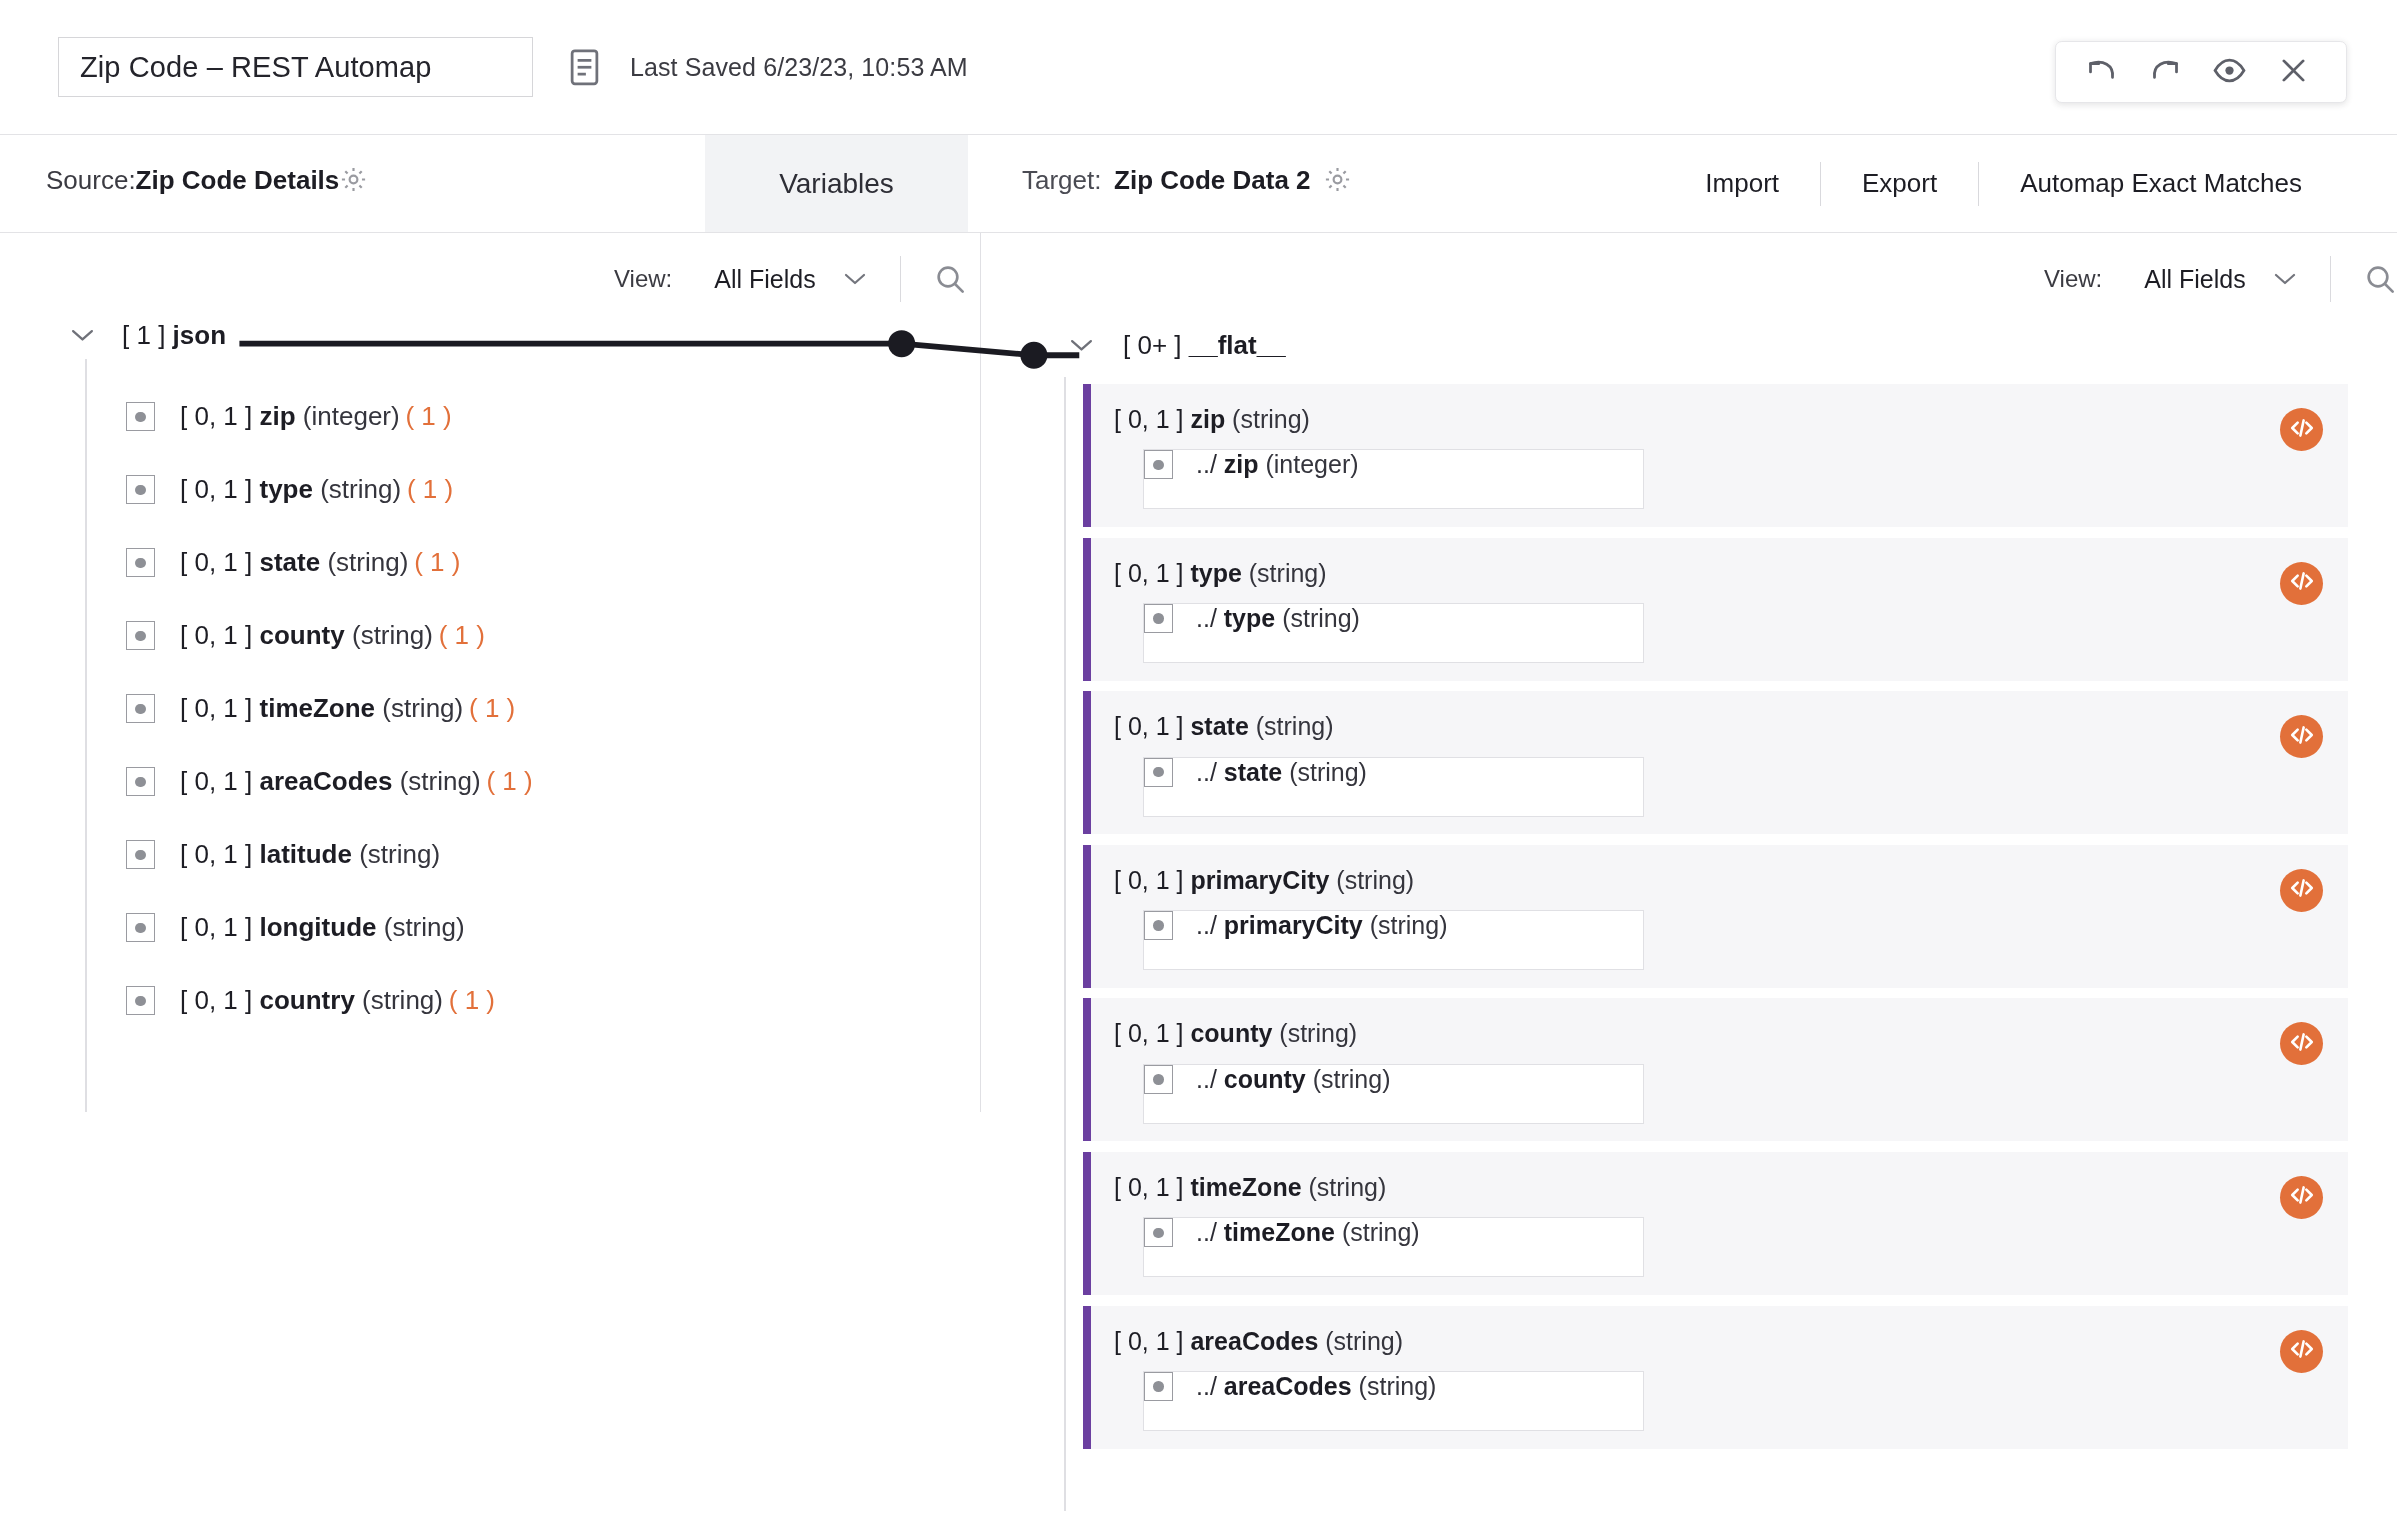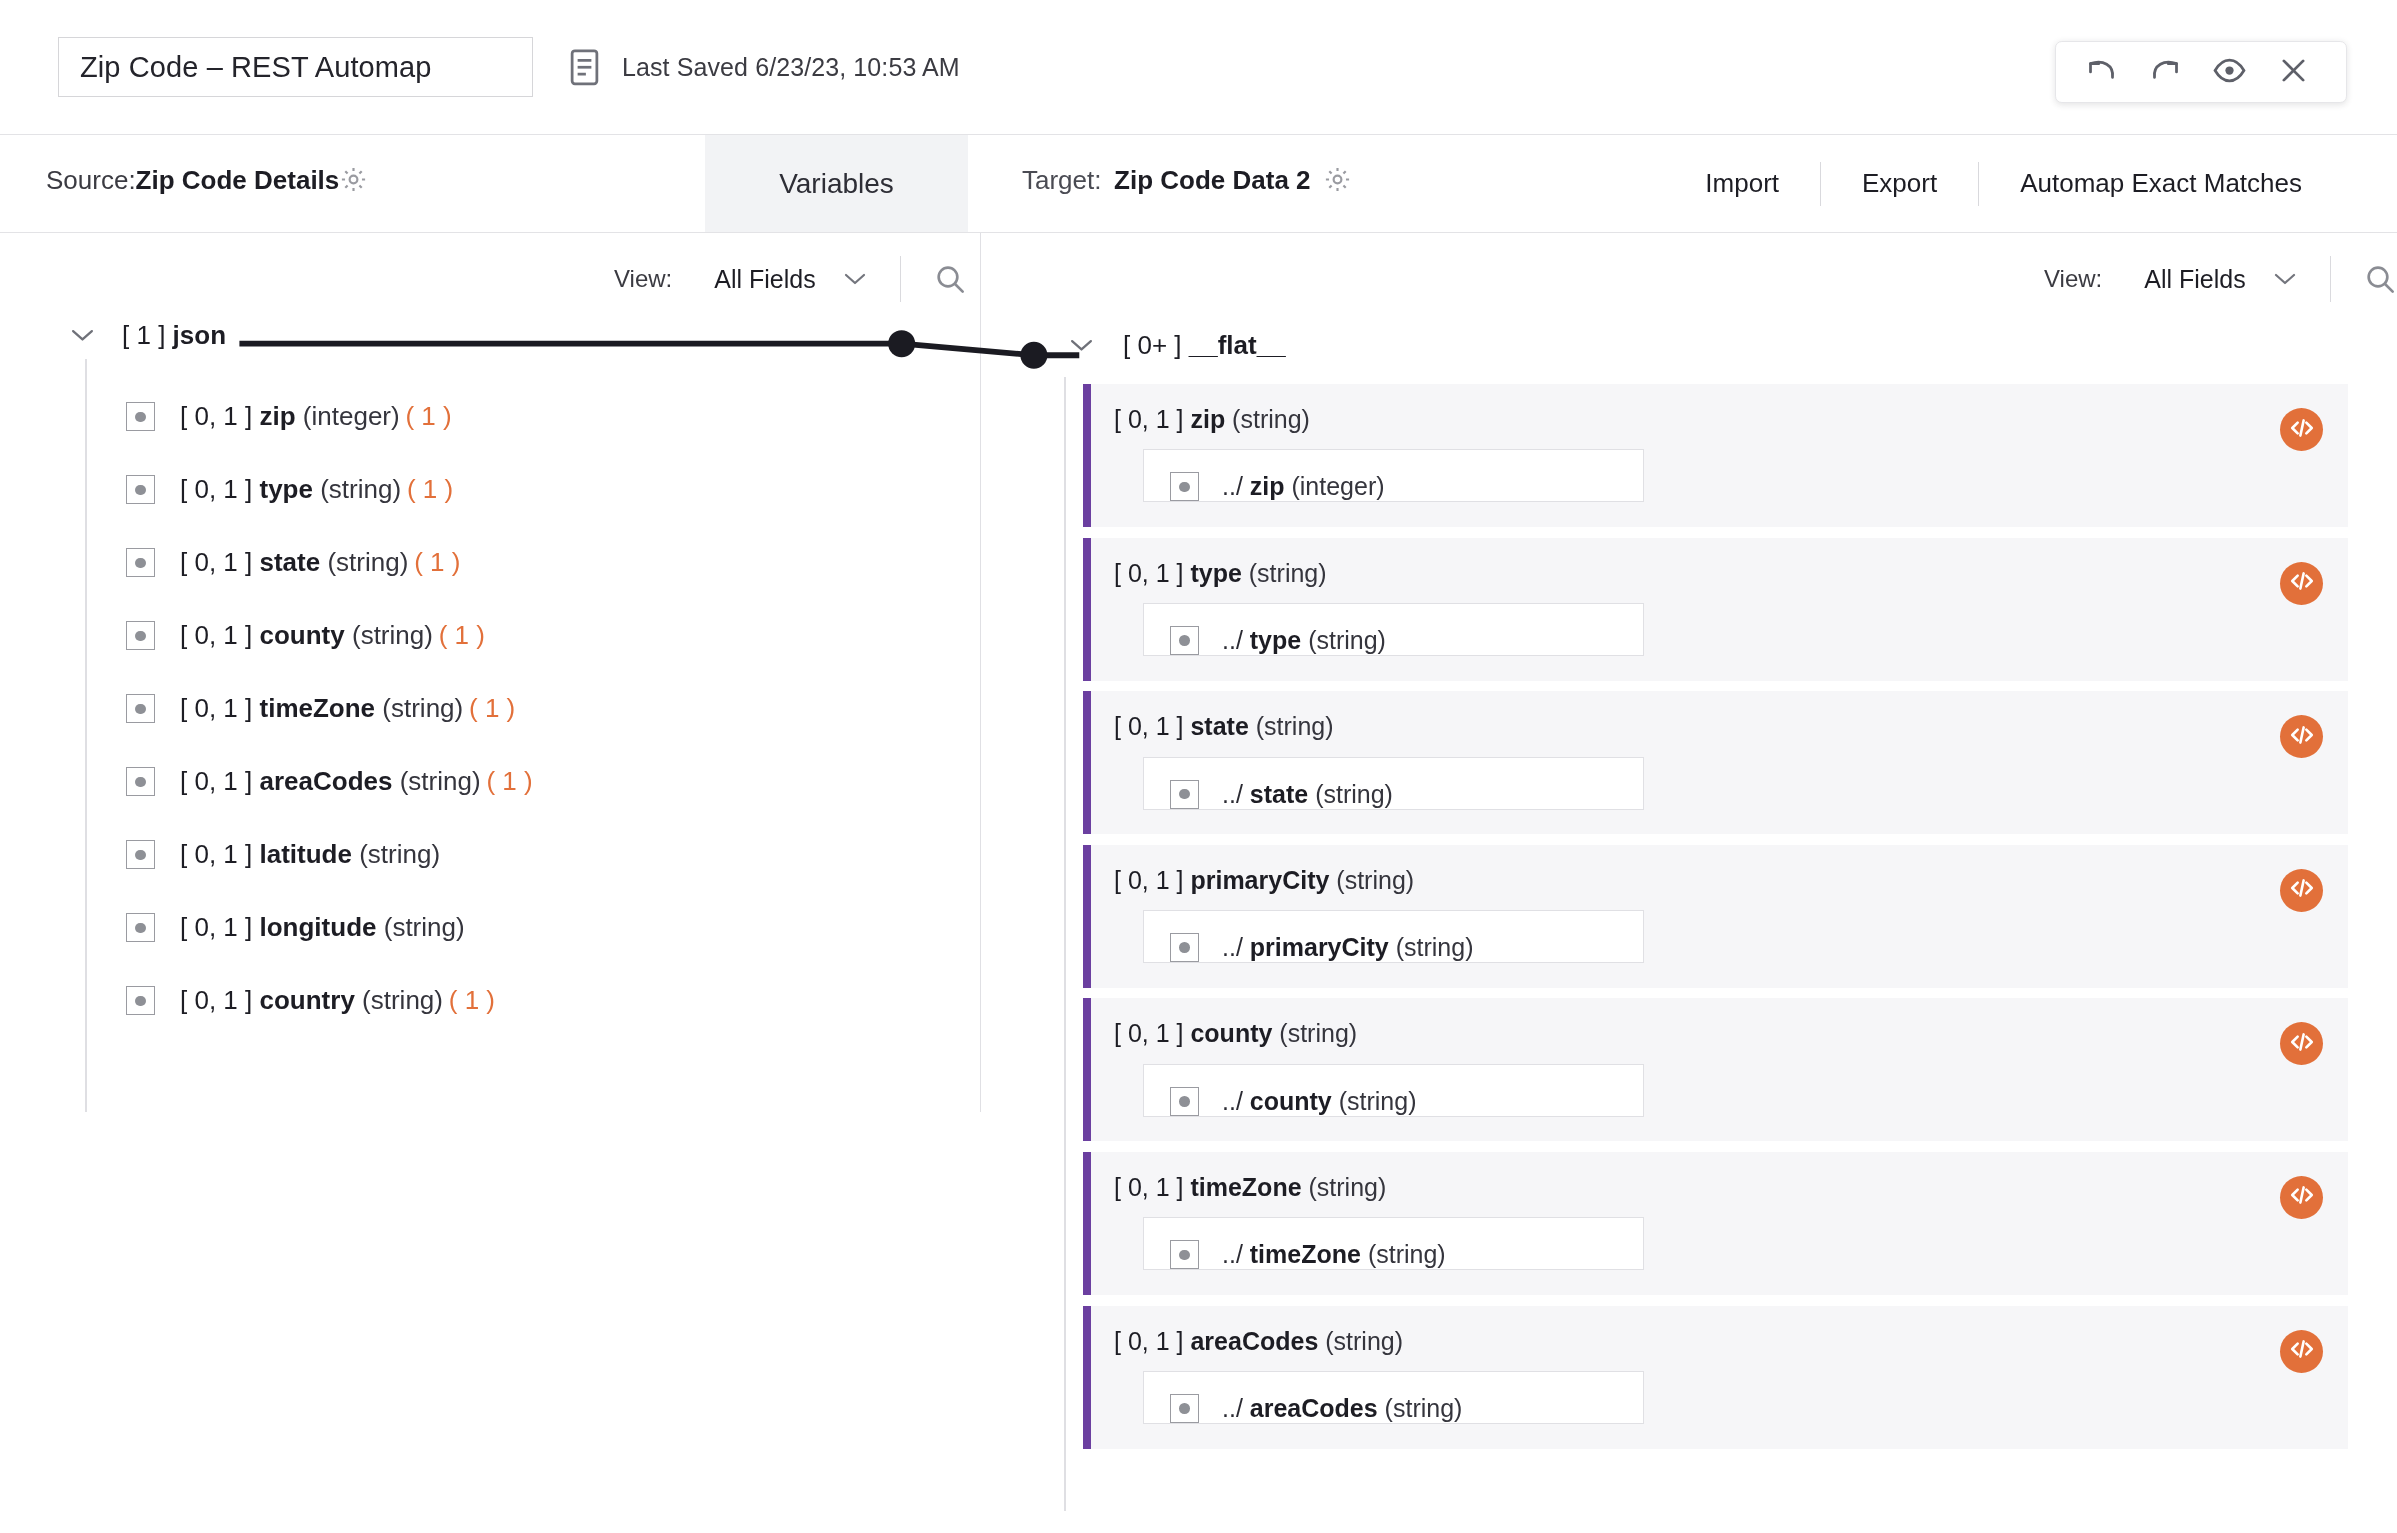--- a/index.html
+++ b/index.html
@@ -23,21 +23,21 @@
     width: 475px; height: 60px;
     border: 1px solid #d6d6d9;
     background: #fff;
     display: flex; align-items: center;
     padding: 0 21px;
     font-size: 29px; color: #24242b;
     letter-spacing: 0.1px;
   }
   .saved-wrap { display: flex; align-items: center; margin-left: 35px; gap: 21px; }
   .note-icon { width: 33px; height: 39px; color: #6f7179; flex: none; }
-  .saved-text { font-size: 25px; color: #3b3b42; letter-spacing: 0.1px; white-space: nowrap; }
+  .saved-text { font-size: 25px; color: #3b3b42; letter-spacing: 0.1px; white-space: nowrap; margin-left: 8px; }
 
   .win-actions {
     position: absolute; right: 50px; top: 41px;
     height: 62px; min-width: 292px;
     background: #fff;
     border: 1px solid #e6e6e9;
     border-radius: 6.8px;
     box-shadow: 0 1.9px 6.8px rgba(30,30,40,.12);
     display: flex; align-items: center; gap: 0;
     padding: 0 13.5px;
@@ -159,23 +159,23 @@
     border-left: 8.7px solid #6b3fa0;
     height: 143px;
     margin-bottom: 10.6px;
     padding: 21px 0 0 23px;
   }
   .mc-head { font-size: 25px; color: #1d1d24; white-space: nowrap; }
   .mc-head .mc-name { font-weight: bold; }
   .mc-head .mc-type { color: #35353d; }
   .mc-box {
     margin-top: 15.4px; margin-left: 29px;
-    width: 501px; height: 53px;
+    width: 501px; height: 60px;
     background: #ffffff; border: 1px solid #e0e0e4;
-    display: flex; align-items: flex-end; gap: 23px; padding-left: 26px;
+    display: flex; align-items: flex-start; gap: 23px; 
   }
   .mc-box .mb-text { font-size: 25px; color: #1d1d24; white-space: nowrap; }
   .mb-path { color: #2b2b33; }
   .mb-name { font-weight: bold; }
   .mb-type { color: #35353d; }
   .code-btn {
     position: absolute; right: 25px; top: 24px;
     width: 43px; height: 43px; border-radius: 50%;
     background: #e2703a; color: #fff;
     display: flex; align-items: center; justify-content: center;

